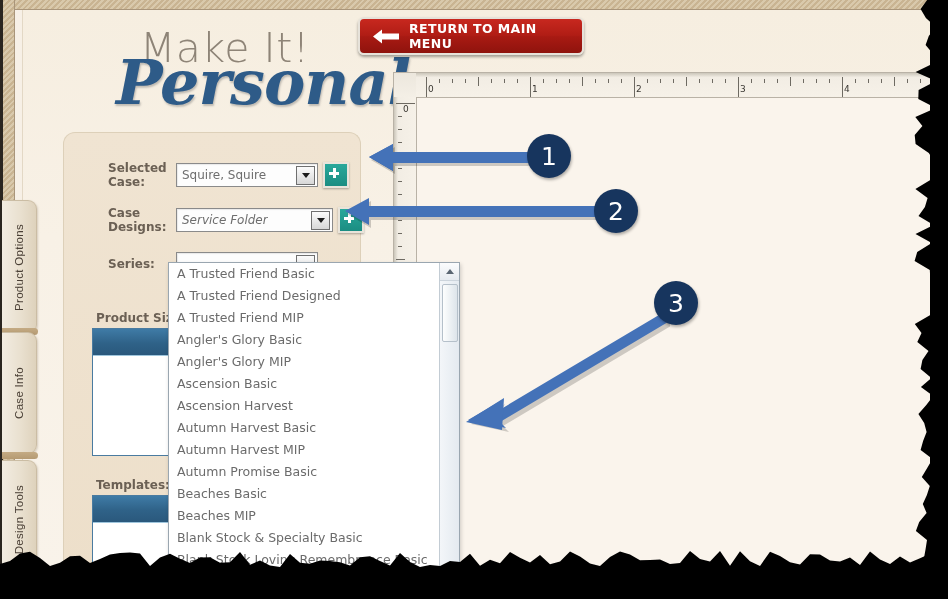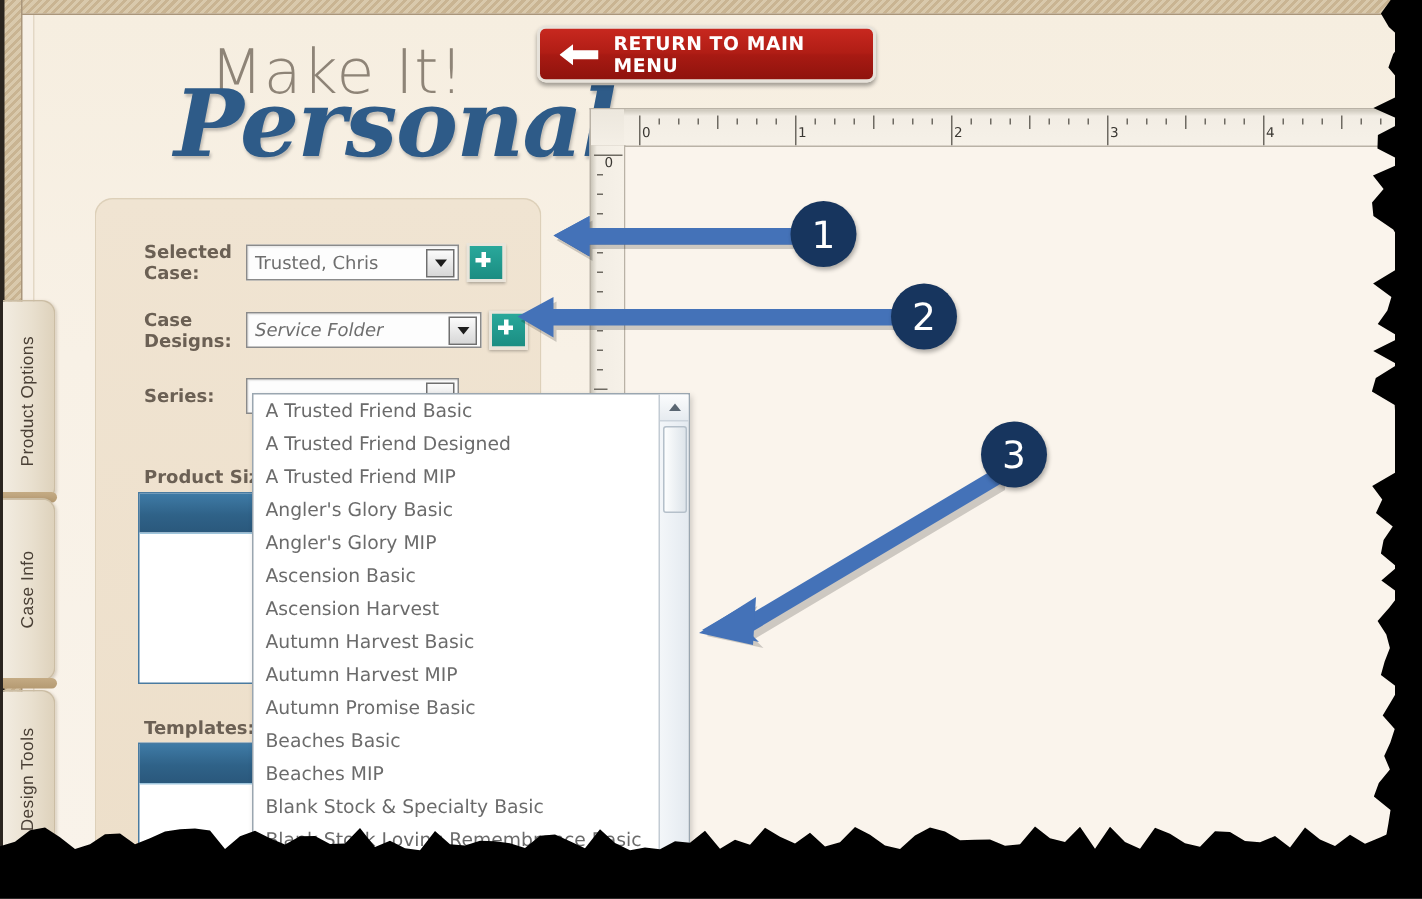--- a/index.html
+++ b/index.html
@@ -146,21 +146,21 @@
     left: 40px; top: 122px;
     width: 296px; height: 446px;
     background: linear-gradient(to bottom, #f0e4d2 0%, #eddfca 100%);
     border: 1px solid #ddd0b9;
     border-radius: 12px 12px 0 0;
     border-bottom: none;
   }
 
   .field-row {
     position: absolute;
-    left: 0; width: 296px; height: 28px;
+    left: 12px; width: 296px; height: 28px;
     display: flex; align-items: center;
   }
   .field-label {
     width: 100px;
     padding-left: 32px;
     box-sizing: border-box;
     font-size: 12px;
     font-weight: bold;
     color: #6b6054;
     font-family: "DejaVu Sans", sans-serif;
@@ -402,21 +402,21 @@
           <polygon points="0,7.5 9,0.5 9,4.5 26,4.5 26,10.5 9,10.5 9,14.5" fill="#ffffff"></polygon>
         </svg>
         <span id="return-label">RETURN TO MAIN MENU</span>
       </div>
 
       <div id="form-card">
 
         <div class="field-row" id="row-selected-case">
           <div class="field-label">Selected Case:</div>
           <div class="select-box" id="sel-case-box">
-            <span class="select-value">Trusted, Chris</span>
+            <span class="select-value">Squire, Squire</span>
             <span class="select-arrow">
                 <i></i>
               </span>
           </div>
           <div class="plus-btn"></div>
         </div>
 
         <div class="field-row" id="row-case-designs">
           <div class="field-label">Case Designs:</div>
           <div class="select-box" id="sel-designs-box">

